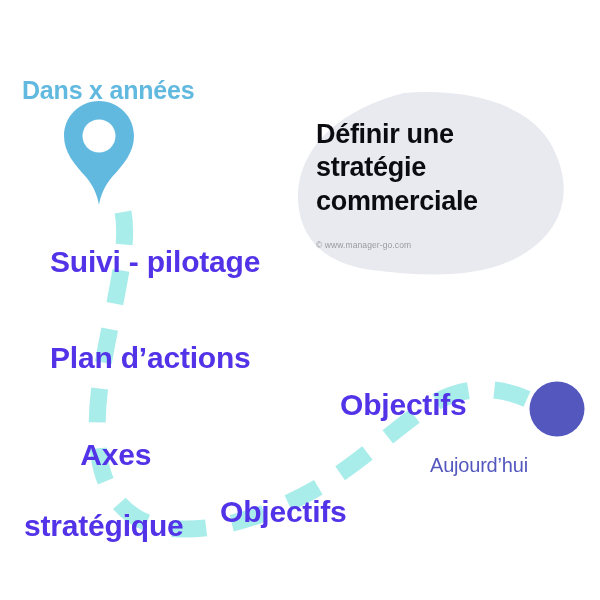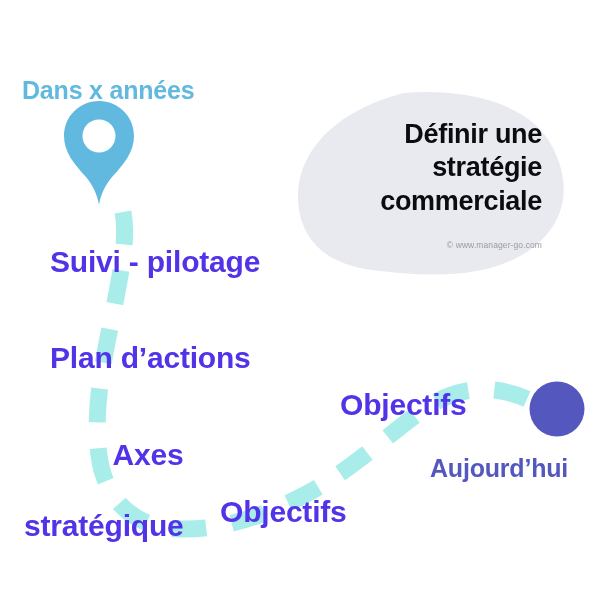--- a/index.html
+++ b/index.html
@@ -52,50 +52,50 @@
     font-weight: bold;
     color: #5233e8;
   }
 
   .step-suivi       { left: 50px;  top: 245px; }
   .step-plan        { left: 38px;  top: 341px; margin-left: 12px; }
   .step-axes        { left: 48px;  top: 437px; text-align: center; line-height: 1.18; }
   .step-objectifs   { left: 220px; top: 495px; text-align: right; }
   .step-diagnostic  { left: 340px; top: 388px; }
 
-  .step-axes .axes-l1 { display: block; text-align: right; }
+  .step-axes .axes-l1 { display: block; }
   .step-axes .axes-l2 { display: block; margin-left: -24px; margin-top: 36px; }
 
   .title-today {
     left: 430px;
     top: 454px;
-    font-size: 25px;
-    font-weight: bold;
+    font-size: 20px;
+    font-weight: normal;
     color: #5458be;
   }
 
   
   .blob-text {
     position: absolute;
     left: 316px;
     top: 118px;
     width: 226px;
-    text-align: right;
+    text-align: left;
     font-size: 27px;
     font-weight: bold;
     color: #0c0c10;
     line-height: 1.24;
     letter-spacing: -0.3px;
   }
   .blob-credit {
     position: absolute;
     left: 316px;
     top: 240px;
     width: 226px;
-    text-align: right;
+    text-align: left;
     font-size: 8.5px;
     font-weight: normal;
     color: #9a9aa2;
     letter-spacing: 0.1px;
   }
 </style>
 </head>
 <body>
 
 <div id="canvas">

